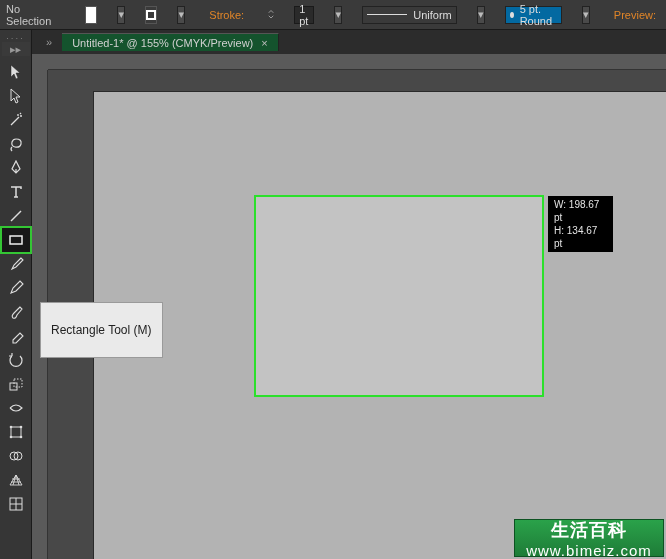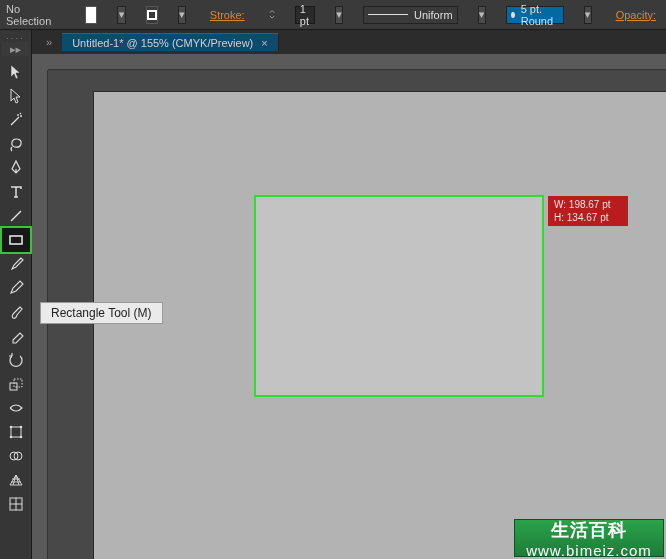--- a/index.html
+++ b/index.html
@@ -46,21 +46,21 @@
       display: flex; align-items: center; justify-content: center;
     }
     .swatch-hollow .inner { width: 10px; height: 10px; border: 2px solid #fff; }
     .dd-btn {
       width: 14px; height: 18px;
       background: #4a4a4a;
       border: 1px solid #222;
       display: flex; align-items: center; justify-content: center;
       color: #bbb;
     }
-    .lbl-orange { color: #e08528; text-decoration: underline; padding: 0 4px; }
+    .lbl-orange { color: #e08528; padding: 0 4px; }
     .pt-input {
       width: 30px; height: 18px;
       background: #2a2a2a;
       border: 1px solid #1a1a1a;
       color: #ddd;
       font-size: 11px;
       padding: 0 4px;
       display: flex; align-items: center;
     }
     .uniform-sel {
@@ -128,21 +128,21 @@
     .tab-strip {
       position: absolute;
       left: 32px; right: 0; top: 30px;
       height: 24px;
       background: #2c2c2c;
       display: flex;
       align-items: center;
       padding-left: 14px;
     }
     .doc-tab {
-      background: #0c4a6e;
+      background: #14532d;
       height: 18px;
       display: flex; align-items: center;
       padding: 0 10px;
       gap: 8px;
       color: #d0d0d0;
       border-top: 1px solid #555;
       border-right: 1px solid #222;
     }
     .doc-tab .close { color: #c0c0c0; cursor: pointer; }
     .doc-tab-leading {
@@ -186,34 +186,34 @@
     .drawn-rect {
       position: absolute;
       left: 160px; top: 103px;
       width: 290px; height: 202px;
       border: 2px solid #2be02b;
       background: #c3c3c3;
     }
     .tooltip-dim {
       position: absolute;
       left: 454px; top: 104px;
-      width: 80px;
-      background: #b91c1c;
+      width: 65px;
+      background: #000000;
       color: #e4e4e4;
       font-size: 10px;
       line-height: 13px;
       padding: 2px 6px;
     }
     .tool-tooltip {
       position: absolute;
       left: 40px; top: 302px;
       background: #eaeaea;
       color: #222;
       border: 1px solid #9a9a9a;
-      padding: 3px 10px;
+      padding: 20px 10px;
       font-size: 12px;
       z-index: 10;
     }
     
     .watermark {
       position: absolute;
       right: 2px; bottom: 2px;
       width: 150px; height: 38px;
       background: linear-gradient(#2aa24a,#1e7c38);
       border: 1px solid #0d5222;
@@ -256,21 +256,21 @@
     <span>Uniform</span>
   </div>
   <div class="dd-btn">▾</div>
 
   <div class="brush-sel">
     <div class="dot"></div>
     <span>5 pt. Round</span>
   </div>
   <div class="dd-btn">▾</div>
 
-  <span class="lbl-orange">Opacity:</span>
+  <span class="lbl-orange">Preview:</span>
 </div>
 
 <div class="left-rail">
   <div class="rail-handle">····</div>
   <div class="rail-dd">▸▸</div>
 
   <div class="tool-btn">
     <svg viewBox="0 0 16 16">
         <path d="M3 1 L3 13 L6 10 L8 15 L10 14 L8 9 L12 9 Z" fill="#ddd" stroke="#222" stroke-width=".5"></path>
       </svg>

